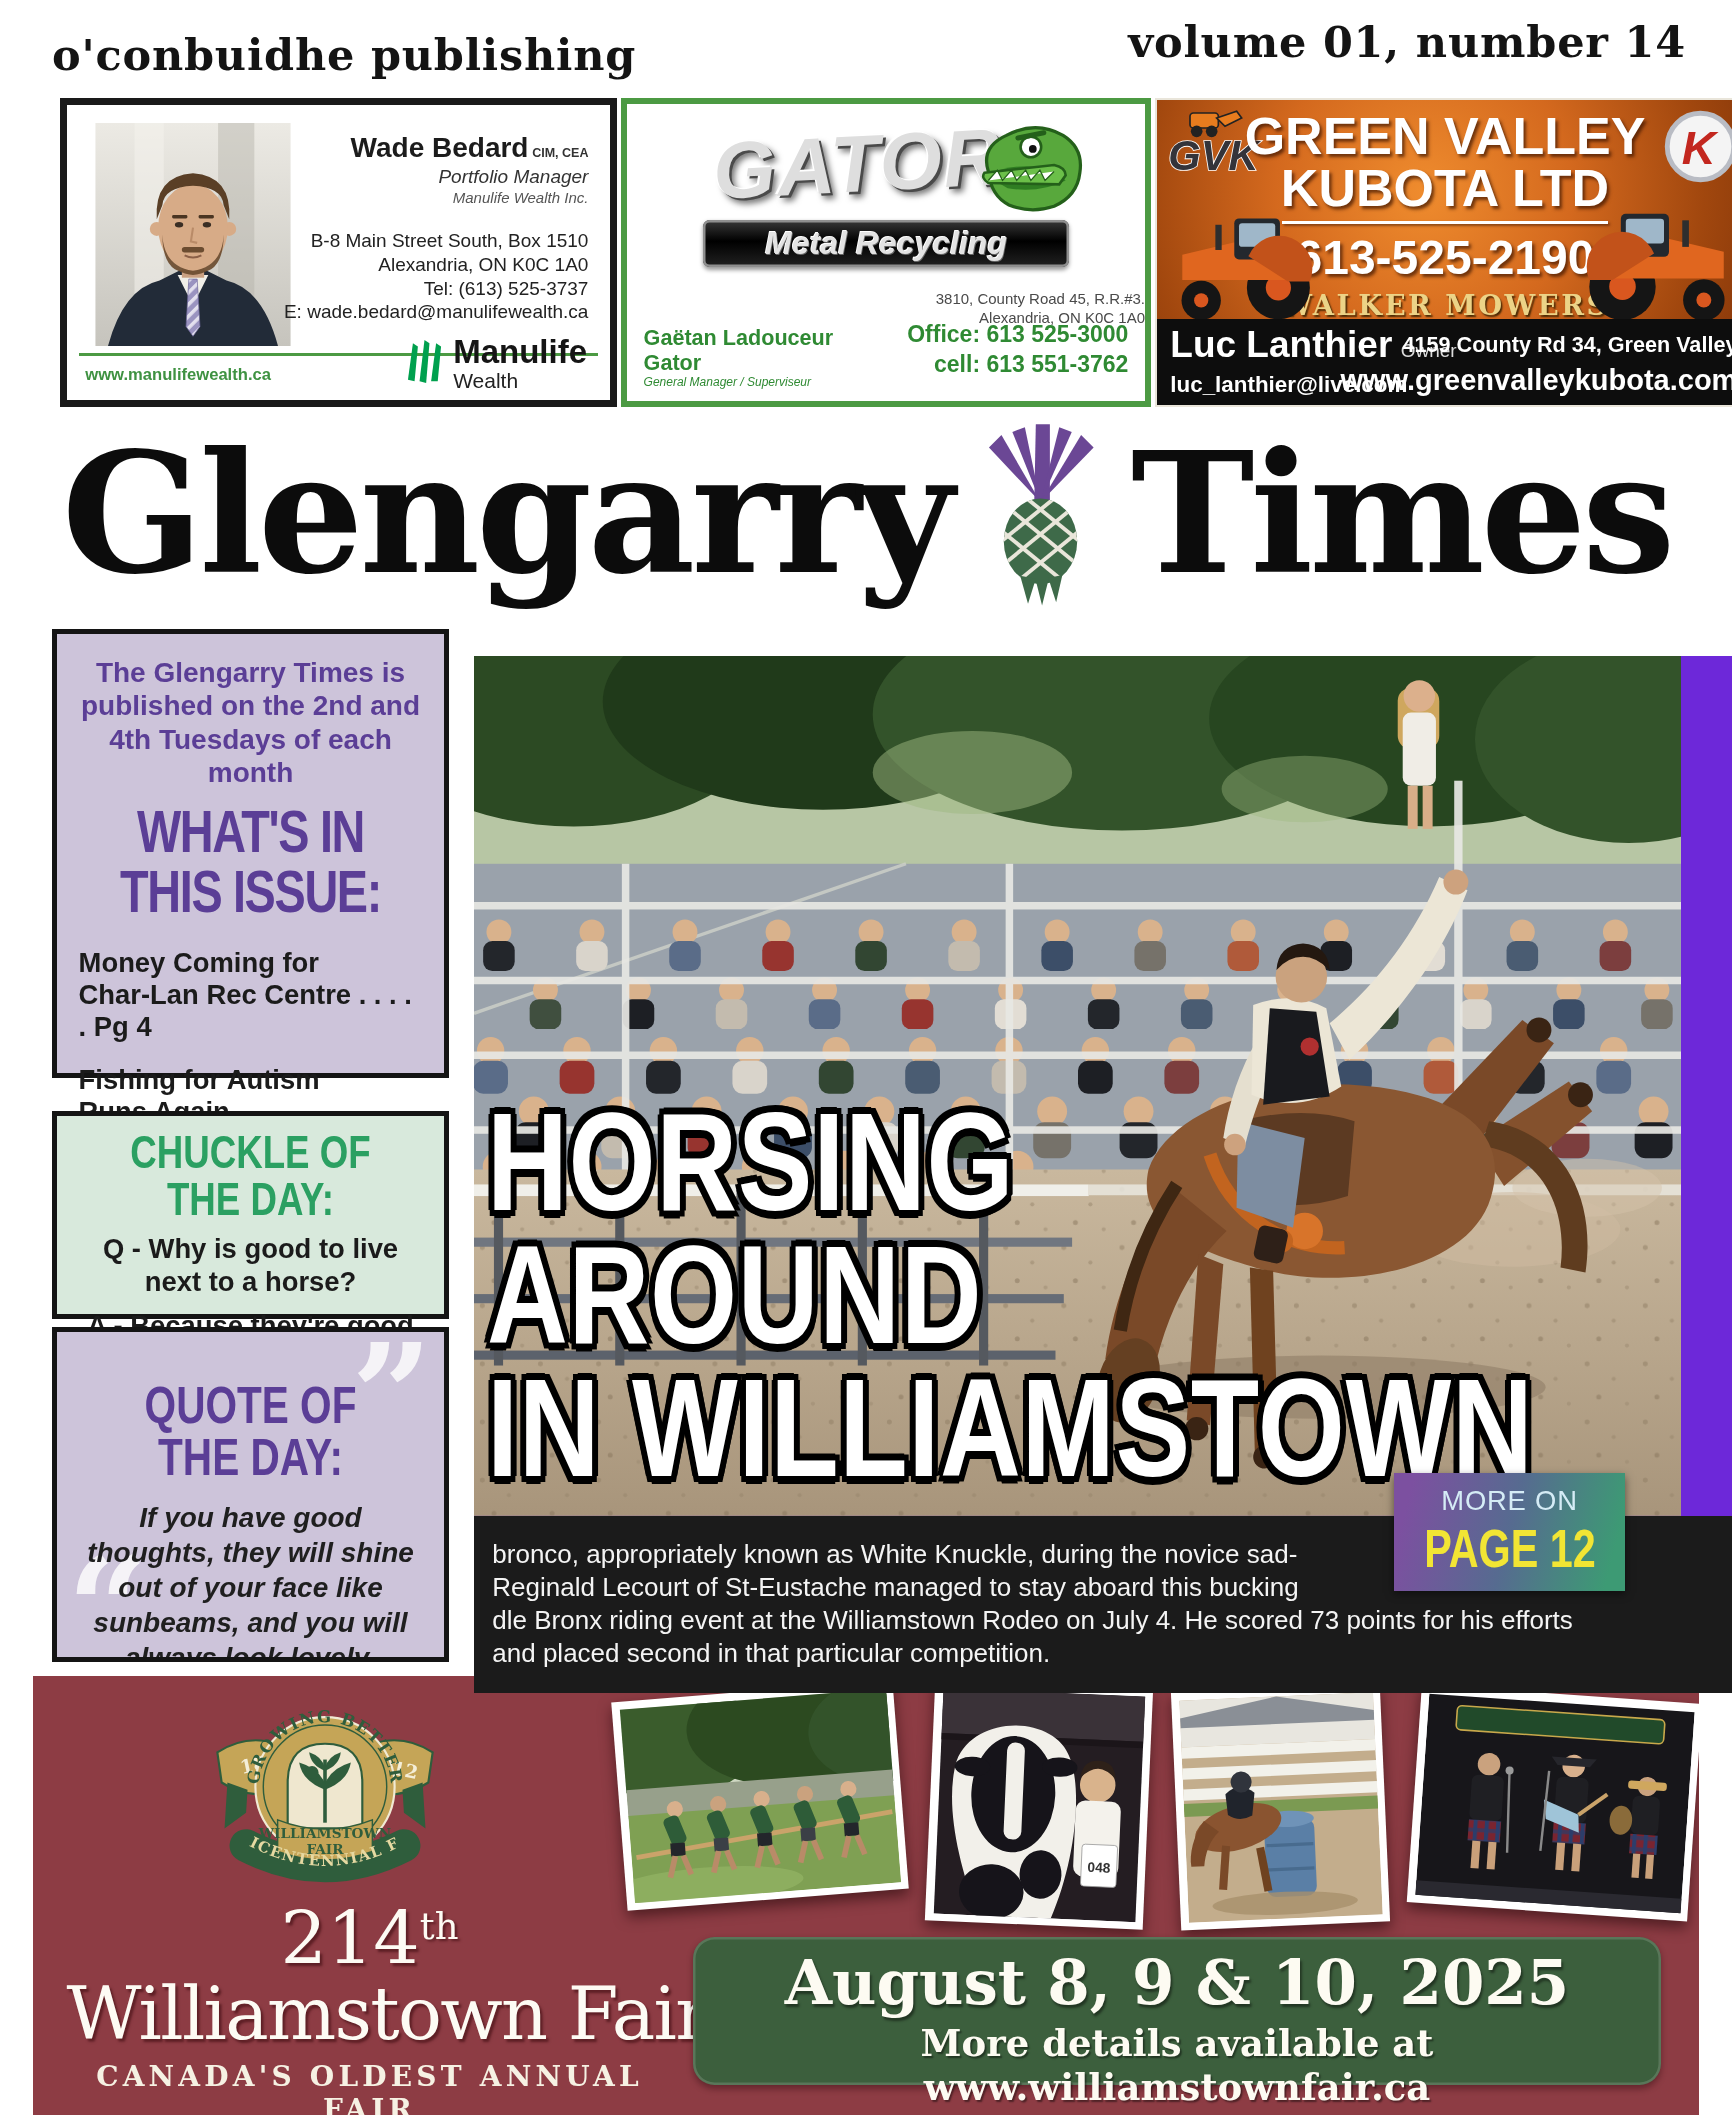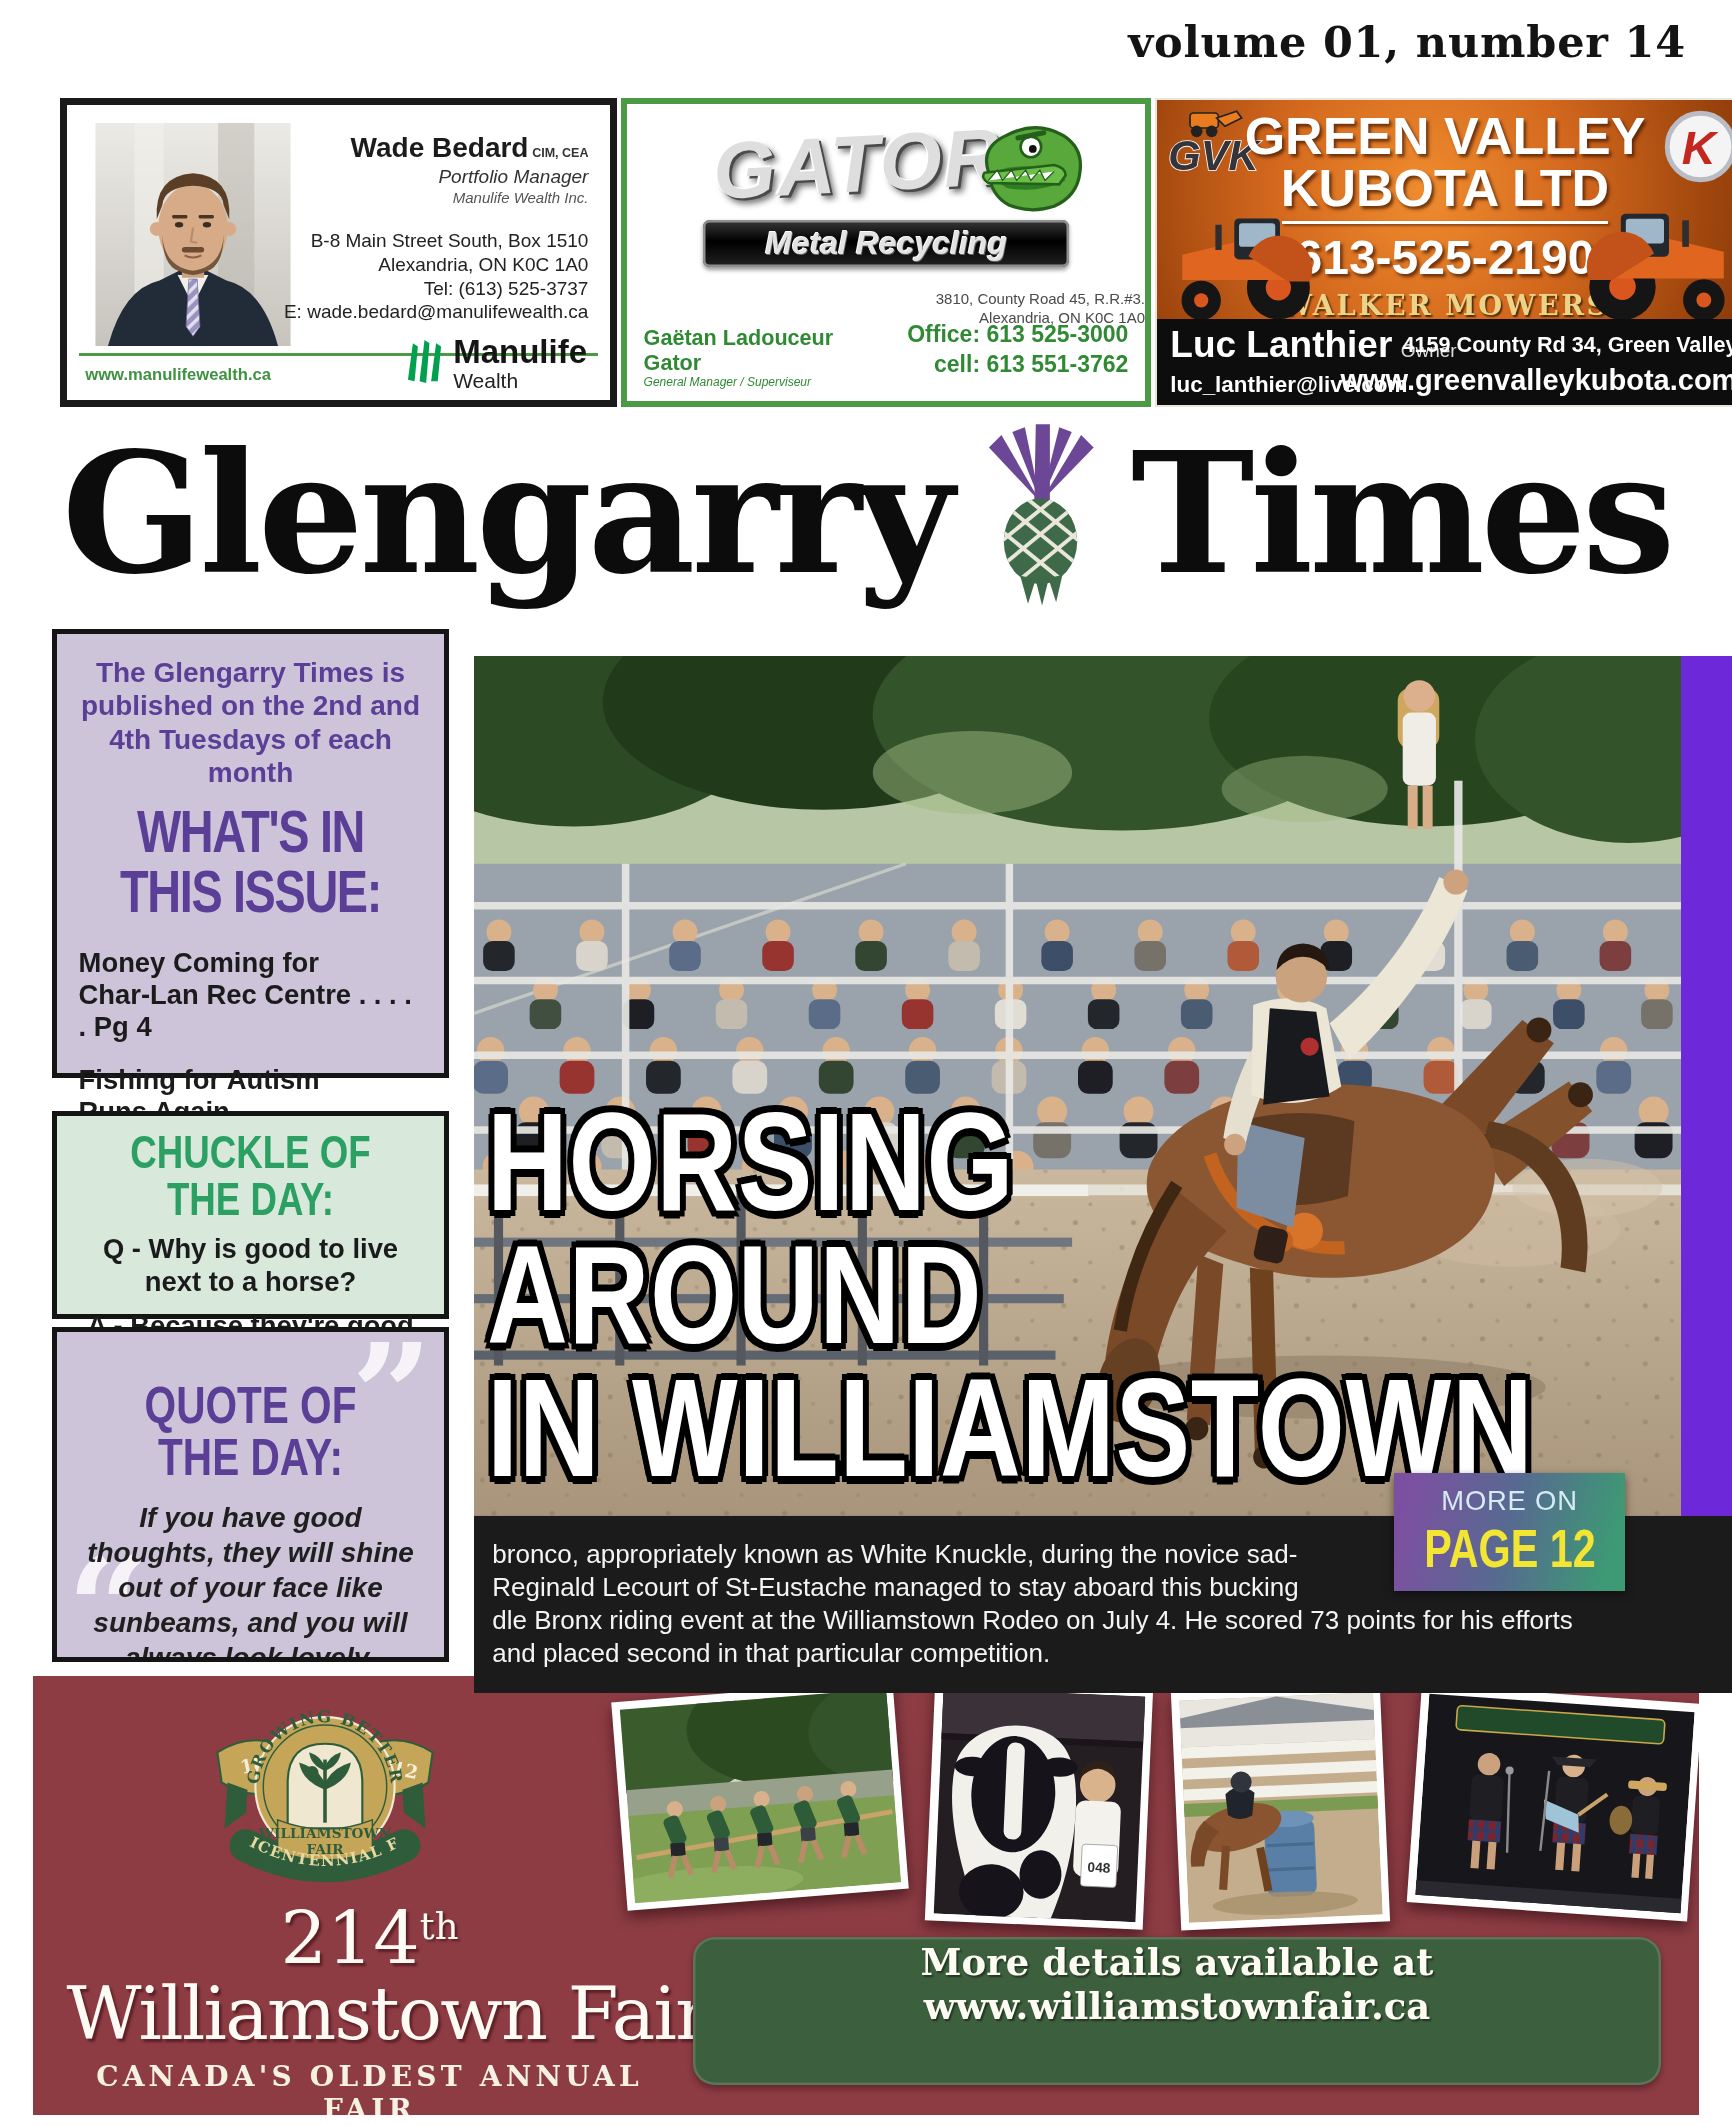--- a/index.html
+++ b/index.html
@@ -147,20 +147,21 @@
         <rect x="70" y="34" width="8" height="32" fill="#2e2e2e"></rect>
         <path d="M112 74 A42 42 0 0 1 190 106 L162 106 Z" fill="#c2521a"></path>
       </g>
       <g id="spec">
           <circle r="15" cy="0" fill="#d9b28c"></circle>
           <rect x="-19" y="11" width="38" height="36" rx="11" fill="currentColor"></rect>
         </g>
     </defs>
   </svg>
 
+  <div class="abs hdr hdr-pub">o'conbuidhe publishing</div>
   <div class="abs hdr hdr-vol">volume 01, number 14</div>
 
   <div class="adbox ad-manulife">
     <svg class="abs" style="left:18.3px;top:18.3px" width="216" height="223" viewBox="0 0 280 320">
       <defs>
         <linearGradient id="bgg" x1="0" y1="0" x2="0" y2="1">
             <stop offset="0" stop-color="#eceae4"></stop>
             <stop offset="1" stop-color="#c6c4bd"></stop>
           </linearGradient>
         <pattern id="tiep" width="12" height="12" patternUnits="userSpaceOnUse" patternTransform="rotate(45)">
@@ -706,18 +707,19 @@
                 <rect x="-12" y="50" width="9" height="30" fill="#c9a07a"></rect>
                 <rect x="5" y="50" width="9" height="30" fill="#c9a07a"></rect>
                 <ellipse cx="-30" cy="10" rx="14" ry="18" fill="#8a6b3a"></ellipse>
               </g>
           </g>
         </svg>
       </div>
     </div>
 
     <div class="datesbox">
+      <div class="dt">August 8, 9 &amp; 10, 2025</div>
       <div class="more">More details available at www.williamstownfair.ca</div>
     </div>
   </div>
 
 </div>
 
 
 </body></html>

